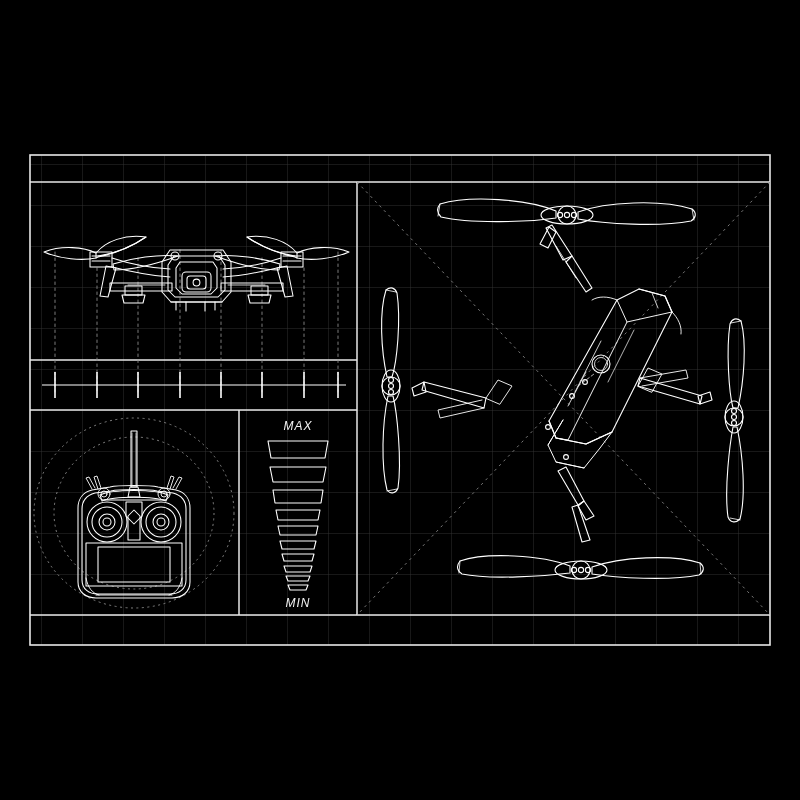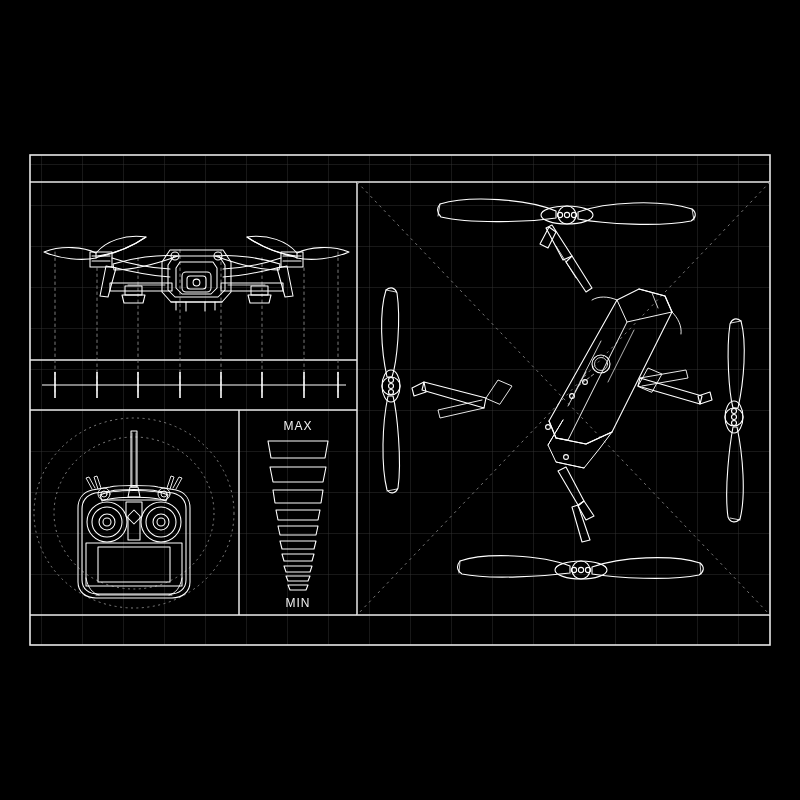--- a/index.html
+++ b/index.html
@@ -12,20 +12,21 @@
     width: 800px;
     height: 800px;
     overflow: hidden;
     font-family: "Liberation Sans", sans-serif;
   }
   #canvas {
     position: relative;
     width: 800px;
     height: 612px;
     background: #000000;
+    font-style: italic;
   }
   #blueprint-svg {
     display: block;
     width: 800px;
     height: 800px;
   }
   .gauge-label {
     font-family: "Liberation Sans", sans-serif;
     font-size: 12px;
     letter-spacing: 1px;

